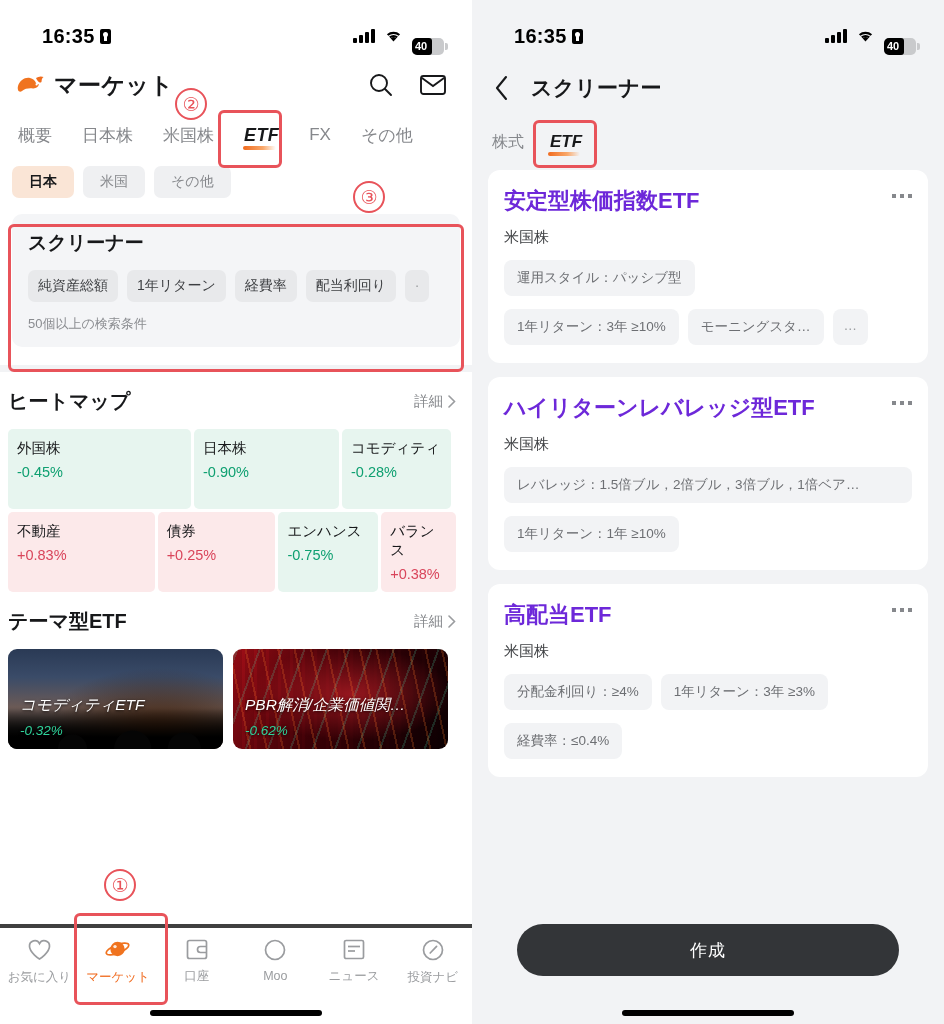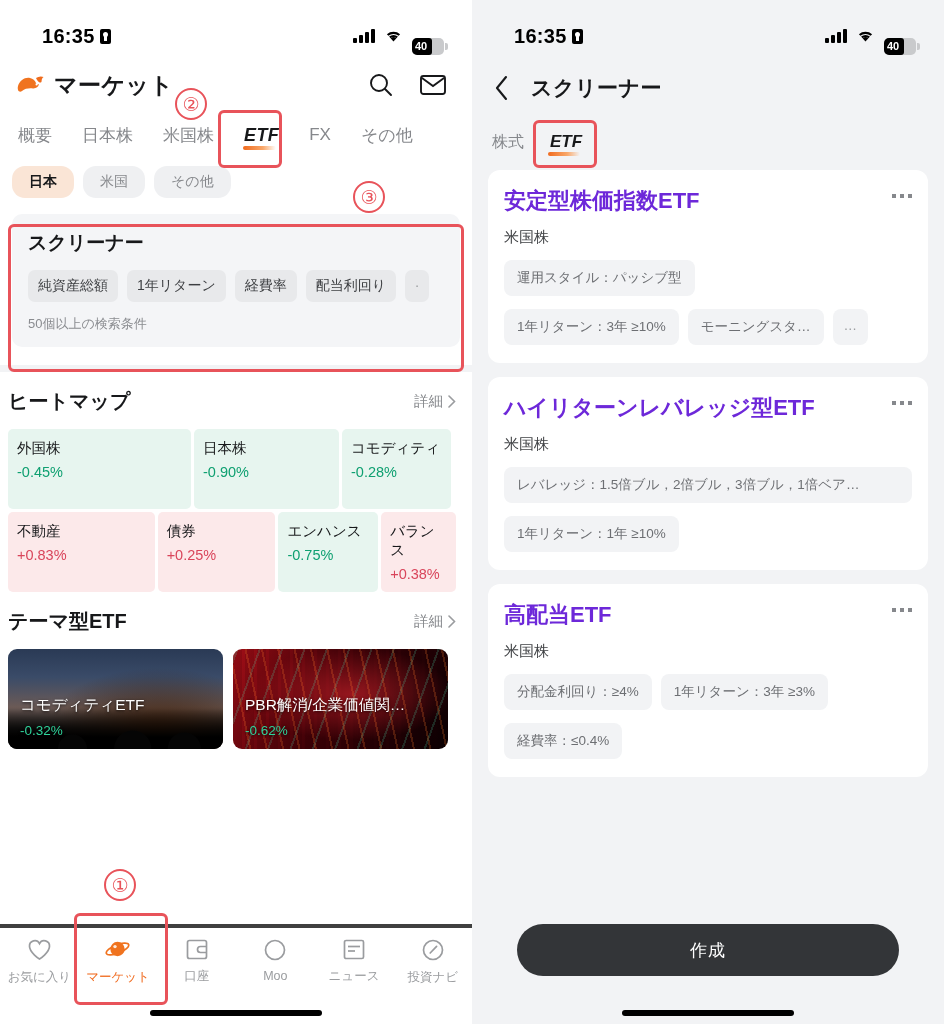--- a/index.html
+++ b/index.html
@@ -70,21 +70,21 @@
     font-size: 18px; letter-spacing: .4px;
   }
   .l-tab.active::after {
     content:""; position:absolute; left:1px; right:5px; bottom:-1px; height:4px;
     border-radius:2px;
     background: linear-gradient(90deg,#f06a1e 0%, #f9a86a 60%, rgba(249,168,106,0) 100%);
   }
 
   .region-chips { display: flex; gap: 9px; padding: 10px 16px 0 12px; }
   .region-chip {
-    padding: 7px 17px; border-radius: 13px; font-size: 14px;
+    padding: 7px 17px; border-radius: 7px; font-size: 14px;
     background: #eff0f2; color: #86888c;
   }
   .region-chip.active { background: #fae5d6; color: #17181a; font-weight: bold; }
 
   
   .screener-wrap { padding: 16px 12px 0 12px; }
   .screener-card { background: #f4f5f7; border-radius: 10px; padding: 16px 16px 14px 16px; }
   .screener-title { font-size: 19px; font-weight: bold; color: #17181a; }
   .screener-chips { display: flex; gap: 9px; margin-top: 14px; }
   .sc-chip {
@@ -113,20 +113,21 @@
   .hm-red   { background: #fce9ea; }
   .v-green { color: #0fa071; }
   .v-red   { color: #d9455b; }
 
   
   .theme-cards { display: flex; gap: 10px; margin-top: 14px; }
   .theme-card {
     width: 215px; height: 100px; border-radius: 9px; position: relative;
     overflow: hidden; display: flex; flex-direction: column; justify-content: flex-end;
     padding: 0 12px 11px 12px;
+    font-style: italic;
   }
   .tc-oil {
     background:
       radial-gradient(ellipse at 70% 85%, rgba(60,30,10,.95) 0%, rgba(0,0,0,0) 55%),
       linear-gradient(180deg,#2a3a55 0%, #3a4b68 28%, #6b5a56 58%, #22201f 80%, #0a0a0a 100%);
   }
   .tc-oil::after {
     content:""; position:absolute; left:0; right:0; bottom:0; height:40px;
     background:
       radial-gradient(circle at 30% 100%, #050505 0 14px, transparent 15px),

